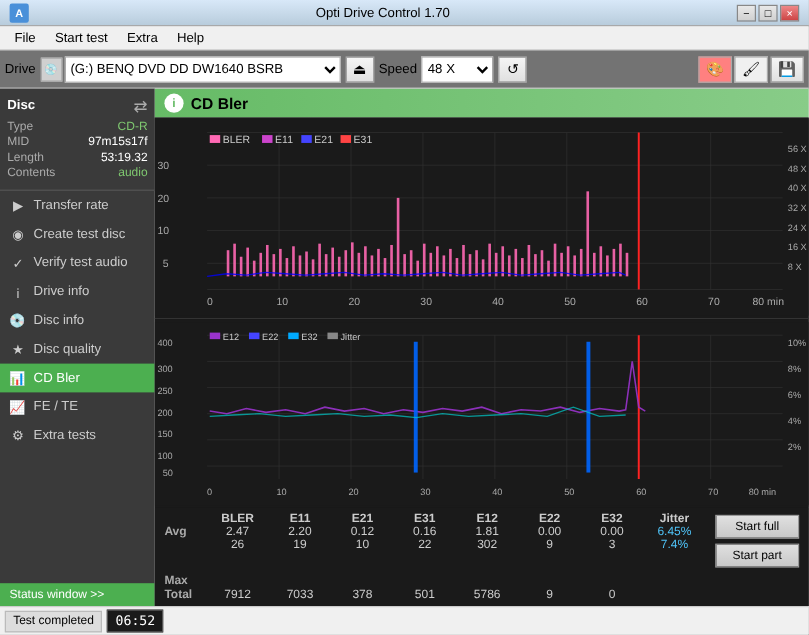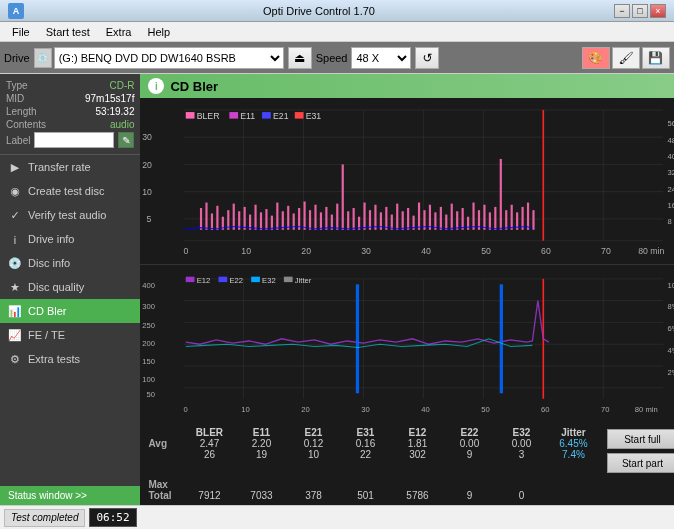--- a/index.html
+++ b/index.html
@@ -61,21 +61,21 @@
     .stats-table { background: #1a1a1a; padding: 2px 8px; display: flex; align-items: flex-start; gap: 8px; }
     .stats-grid { flex: 1; }
     .stats-row { display: flex; gap: 0; }
     .stats-cell { color: #ccc; font-size: 10px; text-align: center; min-width: 52px; }
     .stats-cell.label { color: #aaa; font-weight: bold; text-align: left; min-width: 35px; }
     .stats-buttons { display: flex; flex-direction: column; gap: 4px; padding: 2px 0; }
     .stats-btn { width: 70px; height: 20px; background: linear-gradient(to bottom, #e0e0e0, #c8c8c8); border: 1px solid #999; cursor: pointer; font-size: 10px; }
 
     
     .statusbar { background: #f0f0f0; height: 24px; display: flex; align-items: center; padding: 0 4px; border-top: 1px solid #ccc; gap: 4px; }
-    .status-panel { background: #ddd; border: 1px solid #bbb; height: 18px; padding: 0 6px; display: flex; align-items: center; font-size: 10px; font-style: italic; }
+    .status-panel { background: #ddd; border: 1px solid #bbb; height: 18px; padding: 0 6px; display: flex; align-items: center; font-size: 10px; }
     .progress-container { flex: 1; height: 16px; background: #fff; border: 1px solid #aaa; }
     .progress-bar { height: 100%; background: #4caf50; display: flex; align-items: center; justify-content: flex-end; padding-right: 4px; font-size: 9px; color: #000; }
     .time-display { background: #1a1a1a; color: #fff; padding: 2px 6px; font-size: 11px; font-family: monospace; border: 1px solid #555; }
 
     
     .toolbar-right { display: flex; gap: 2px; margin-left: auto; align-items: center; }
 
     .sidebar-status { background: #4caf50; color: #fff; padding: 4px 8px; font-size: 10px; margin-top: auto; cursor: pointer; display: flex; align-items: center; justify-content: space-between; }
   </style>
 </head>
@@ -119,40 +119,39 @@
     <div class="toolbar-btn" style="width:28px;background:#f0f0f0;">🖌</div>
     <div class="toolbar-btn" style="width:28px;">💾</div>
   </div>
 </div>
 
 <div class="main">
 
   <div class="sidebar">
 
     <div class="disc-panel">
+      <div class="disc-header">
+        <span class="disc-title">Disc</span>
+        <span class="disc-refresh">⇄</span>
+      </div>
       <div class="disc-row">
         <span class="disc-key">Type</span>
         <span class="disc-val">CD-R</span>
       </div>
       <div class="disc-row">
         <span class="disc-key">MID</span>
         <span class="disc-val-white">97m15s17f</span>
       </div>
       <div class="disc-row">
         <span class="disc-key">Length</span>
         <span class="disc-val-white">53:19.32</span>
       </div>
       <div class="disc-row">
         <span class="disc-key">Contents</span>
         <span class="disc-val-audio">audio</span>
-      </div>
-      <div class="label-row">
-        <span class="disc-key">Label</span>
-        <input class="label-input" type="text" style="">
-        <div class="label-btn">✎</div>
       </div>
     </div>
 
     <div class="nav-item">
       <span class="nav-icon">▶</span>
       <span>Transfer rate</span>
     </div>
     <div class="nav-item">
       <span class="nav-icon">◉</span>
       <span>Create test disc</span>

